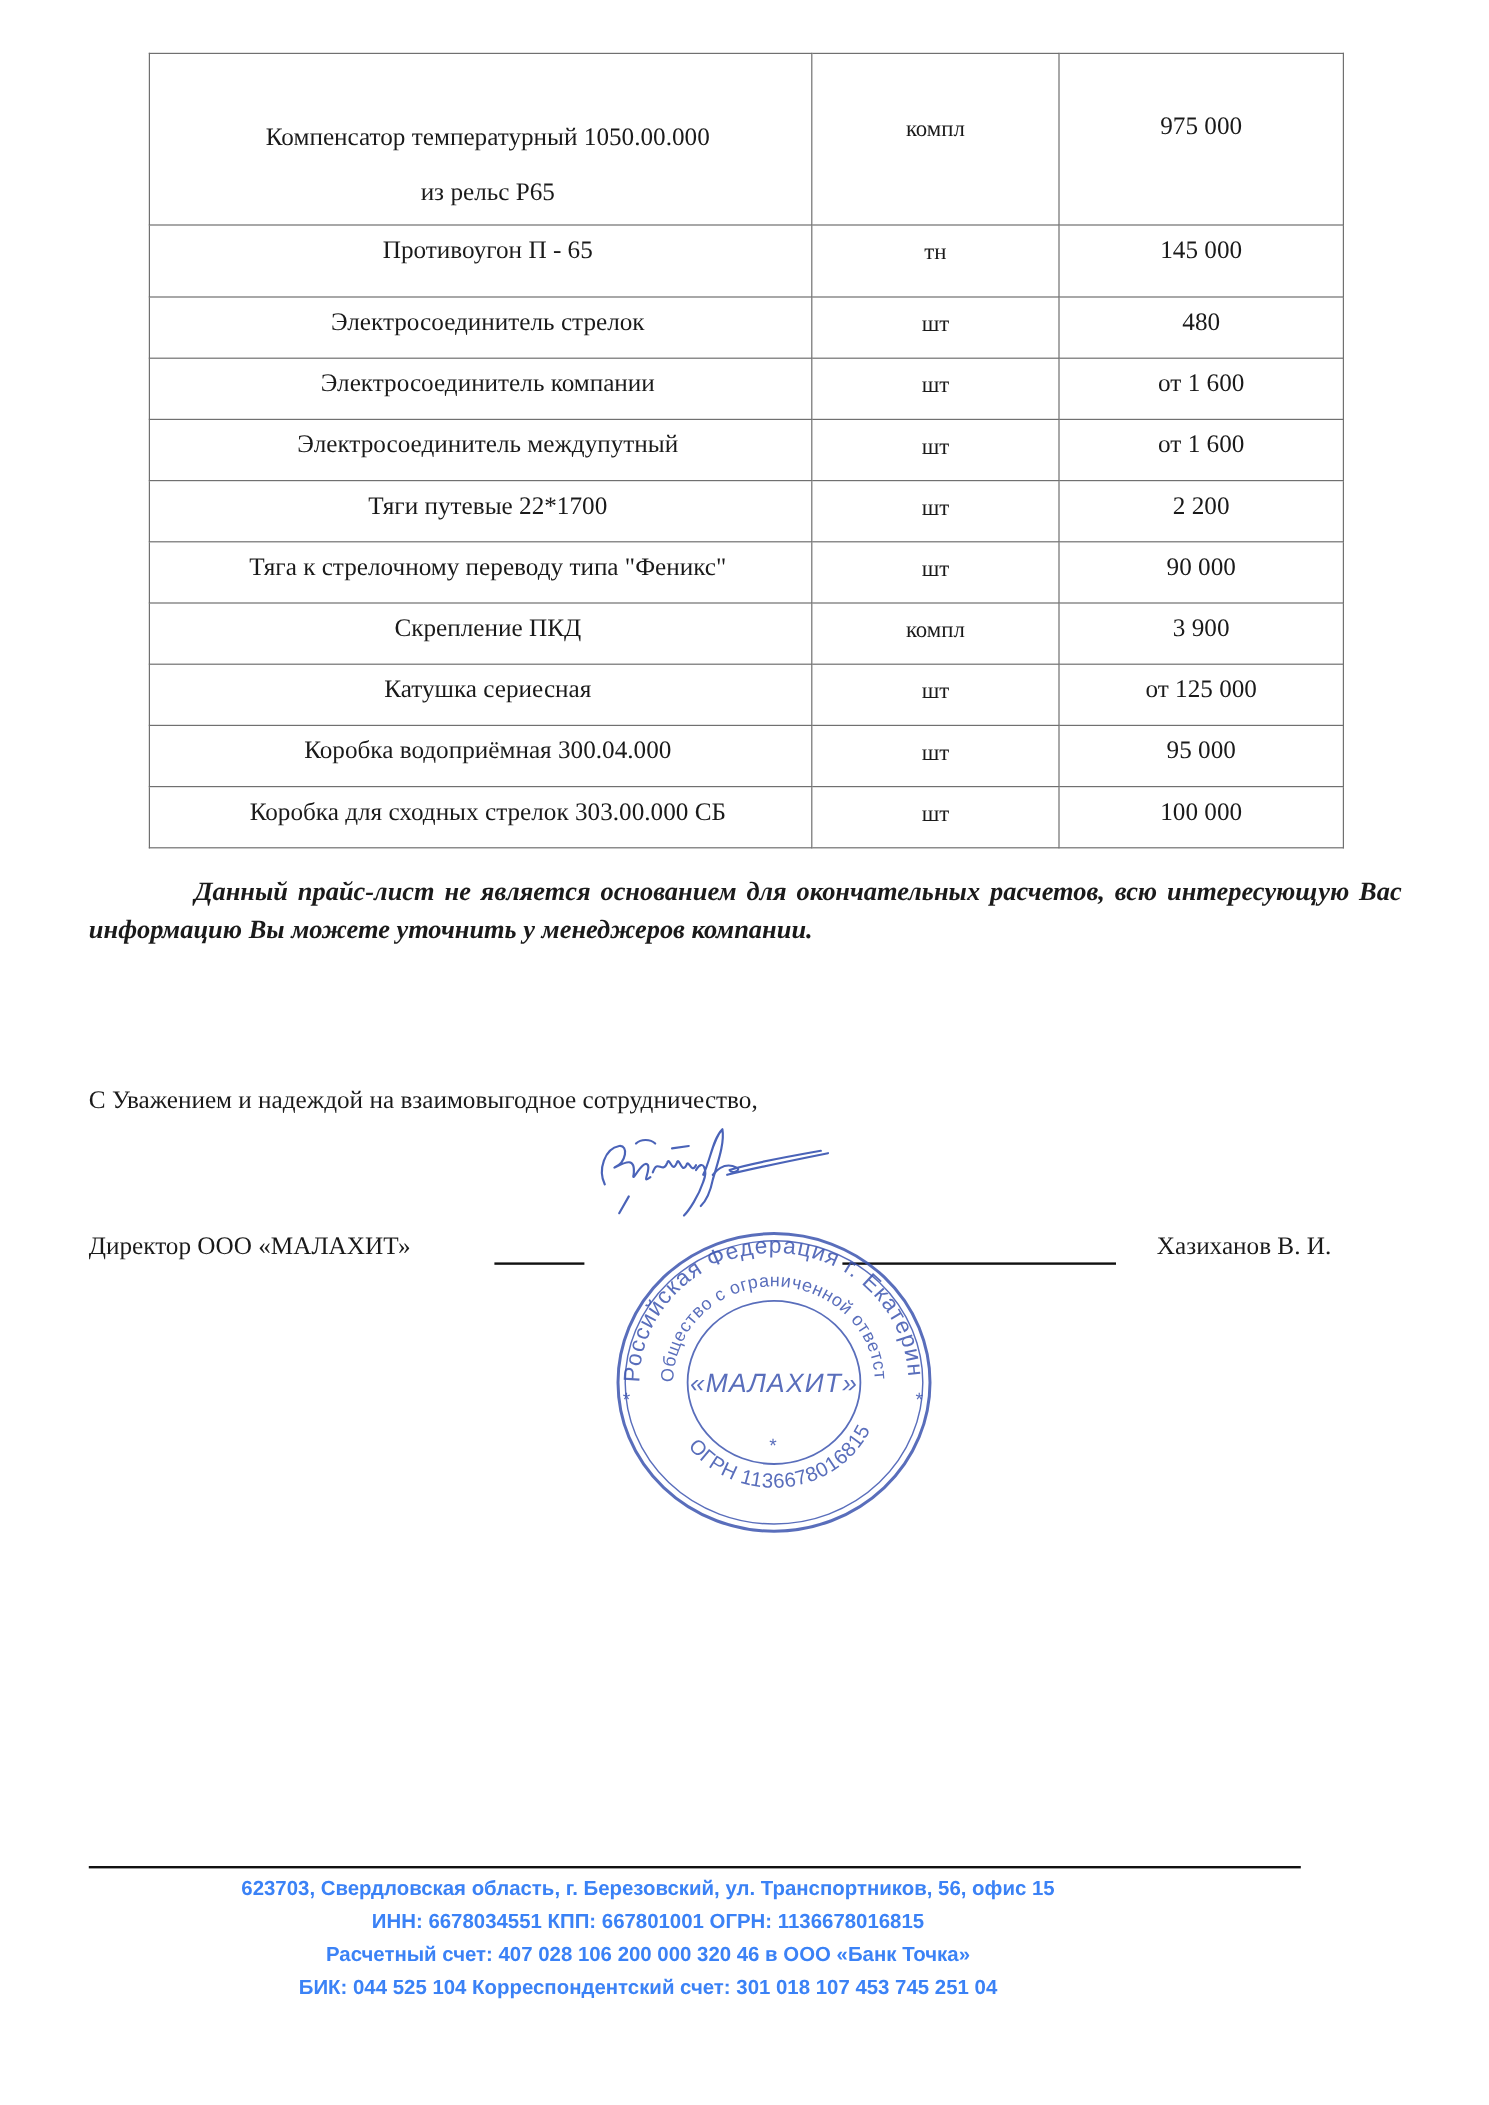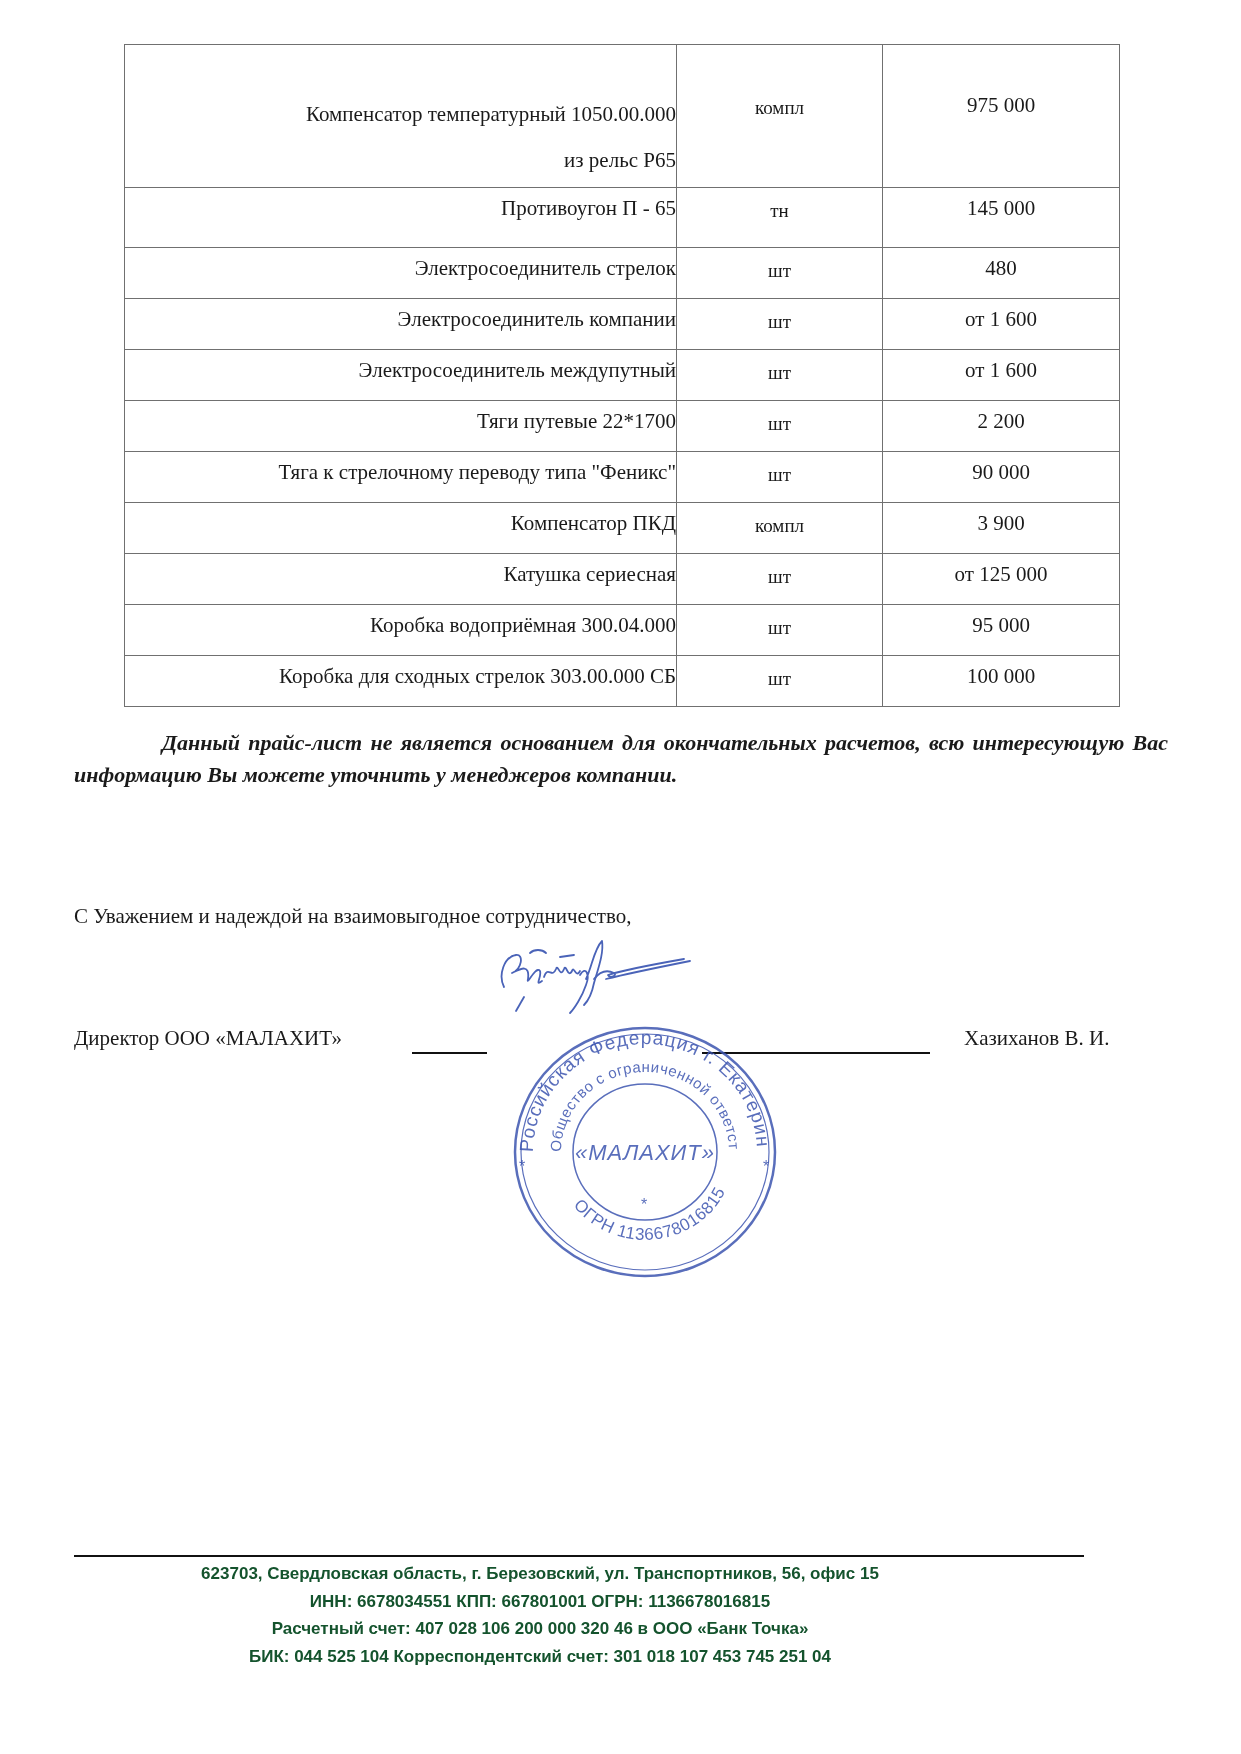--- a/index.html
+++ b/index.html
@@ -11,21 +11,21 @@
       position: absolute; left: 124px; top: 44px; width: 995px;
       border-collapse: collapse; table-layout: fixed;
       font-family: "Liberation Serif", serif; font-size: 21px;
     }
     .price-table td {
       border: 1.5px solid #707070; vertical-align: top; padding: 16px;
     }
     .price-table col.c1 { width: 552px; }
     .price-table col.c2 { width: 206px; }
     .price-table col.c3 { width: 237px; }
-    .cell-name { padding: 8px 0 0 12px !important; text-align: right; }
+    .cell-name { padding: 8px 0 0 12px !important; text-align: center; }
     .cell-unit { text-align: center; padding-top: 12px !important; font-size: 19px; }
     .cell-price { text-align: center; padding-top: 8px !important; }
     .row-tall .cell-name { padding-top: 46px !important; line-height: 46px; }
     .row-tall .cell-unit { padding-top: 52px !important; }
     .row-tall .cell-price { padding-top: 48px !important; }
     .name-line { display: block; }
 
     .disclaimer {
       position: absolute; left: 74px; top: 727px; width: 1094px;
       font-family: "Liberation Serif", serif; font-style: italic; font-weight: bold;
@@ -53,21 +53,21 @@
     }
     .stamp {
       position: absolute; left: 505px; top: 1022px; width: 280px; height: 260px;
     }
     .footer-rule {
       position: absolute; left: 74px; top: 1555px; width: 1010px; border-bottom: 2.5px solid #111;
     }
     .footer {
       position: absolute; left: 0; top: 1560px; width: 1080px; text-align: center;
       font-family: "Liberation Sans", "DejaVu Sans", sans-serif; font-weight: bold;
-      font-size: 17px; line-height: 27.5px; color: #14532d;
+      font-size: 17px; line-height: 27.5px; color: #3b82f6;
     }
     .footer div { white-space: nowrap; }
   </style>
 </head>
 <body>
 
 <table class="price-table">
   <colgroup>
       <col class="c1">
       <col class="c2">
@@ -106,21 +106,21 @@
       <td class="cell-name">Тяги путевые 22*1700</td>
       <td class="cell-unit">шт</td>
       <td class="cell-price">2 200</td>
     </tr>
     <tr style="height:50px">
       <td class="cell-name">Тяга к стрелочному переводу типа "Феникс"</td>
       <td class="cell-unit">шт</td>
       <td class="cell-price">90 000</td>
     </tr>
     <tr style="height:49px">
-      <td class="cell-name">Компенсатор ПКД</td>
+      <td class="cell-name">Скрепление ПКД</td>
       <td class="cell-unit">компл</td>
       <td class="cell-price">3 900</td>
     </tr>
     <tr style="height:49px">
       <td class="cell-name">Катушка сериесная</td>
       <td class="cell-unit">шт</td>
       <td class="cell-price">от 125 000</td>
     </tr>
     <tr style="height:48px">
       <td class="cell-name">Коробка водоприёмная 300.04.000</td>

